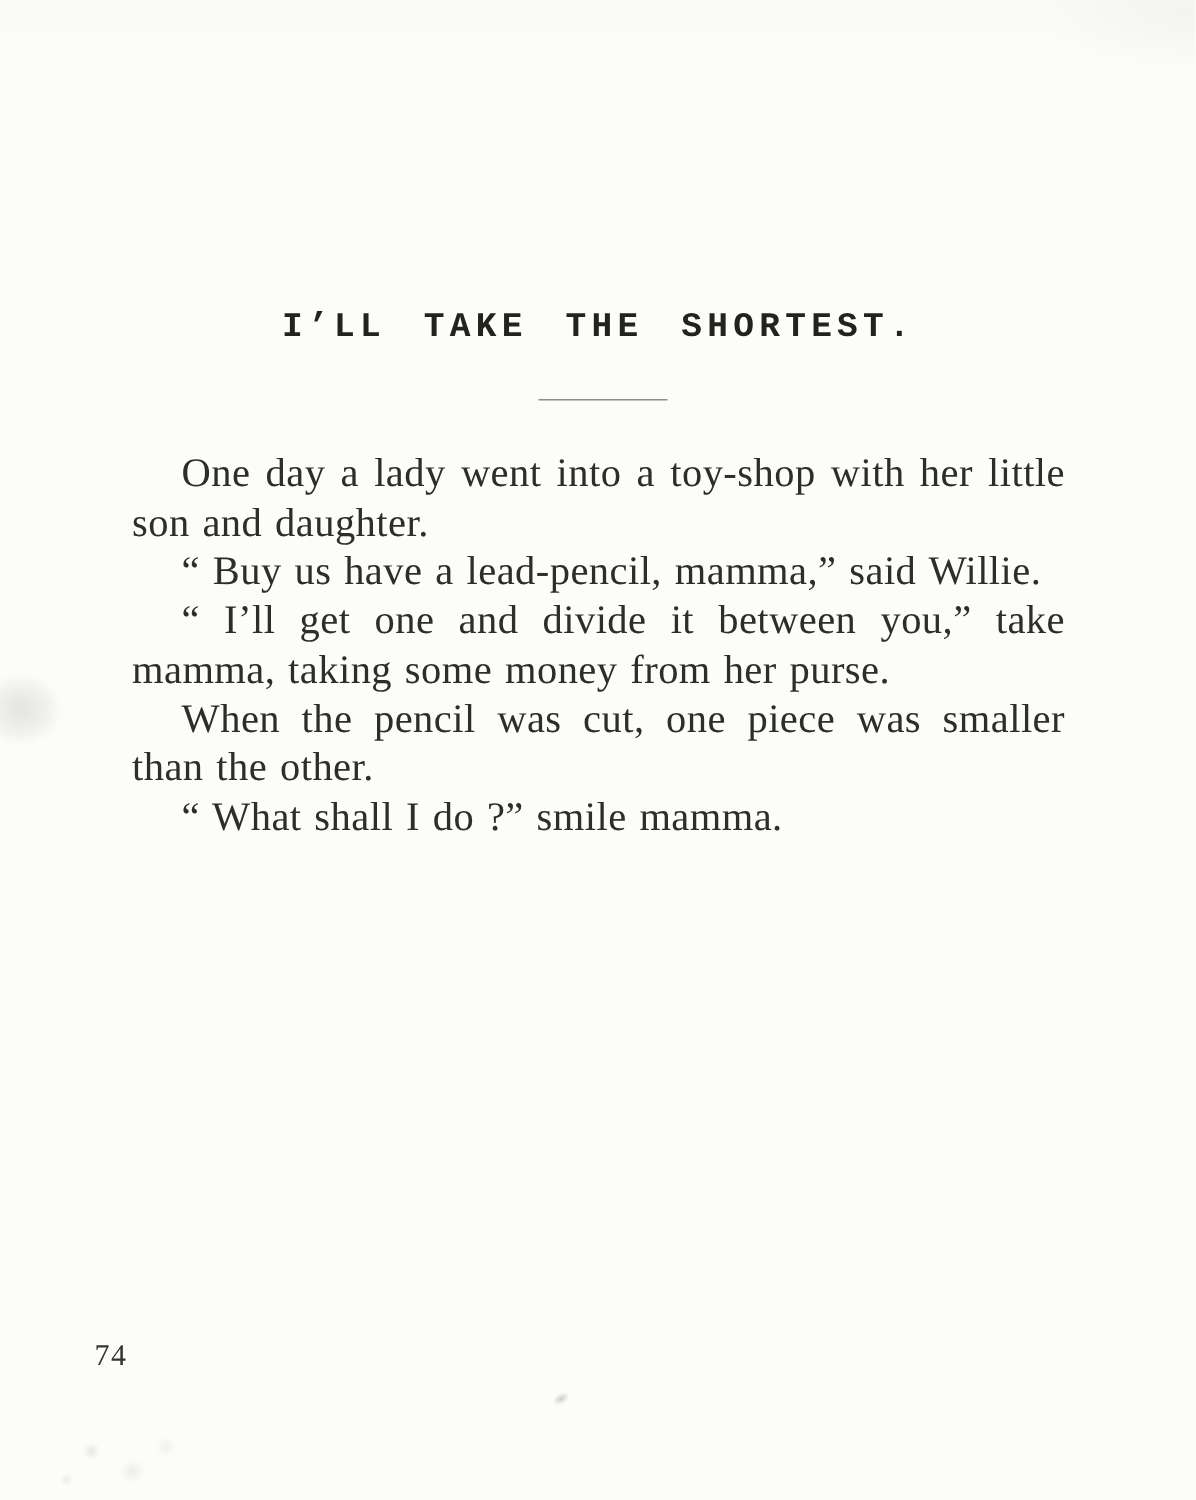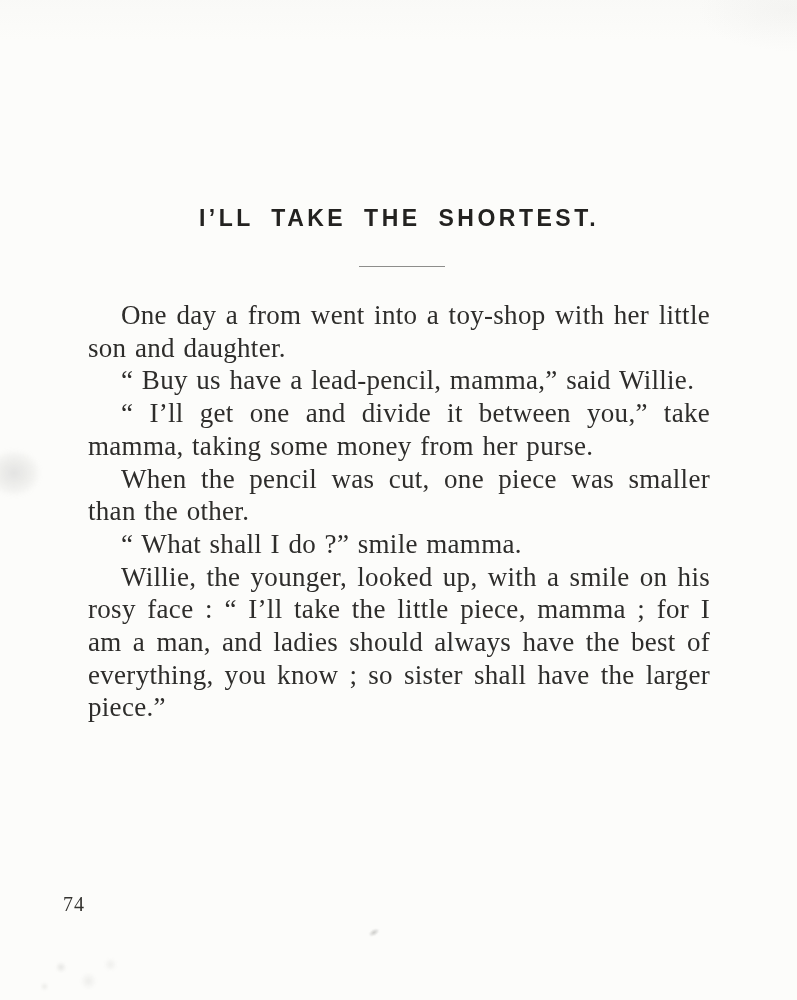--- a/index.html
+++ b/index.html
@@ -44,21 +44,21 @@
     transform:rotate(-30deg);
     filter:blur(.5px);
   }
   .content{
     position:absolute;left:88px;top:0;width:622px;height:1000px;
   }
   .title{
     position:absolute;top:205px;left:0;width:100%;
     margin:0;
     text-align:center;
-    font-family:Liberation Sans, sans-serif;
+    font-family:Liberation Mono, monospace;
     font-size:23px;
     font-weight:bold;
     letter-spacing:3.5px;
     word-spacing:8px;
     color:var(--ink-dark);
     white-space:nowrap;
   }
   .divider{
     position:absolute;top:266px;left:50%;
     width:86px;height:1px;
@@ -93,23 +93,22 @@
   <div class="smudge smudge-left"></div>
   <div class="smudge smudge-bottom"></div>
   <div class="smudge speck-right"></div>
 
   <div class="content">
     <h1 class="title">I’LL TAKE THE SHORTEST.</h1>
 
     <div class="divider"></div>
 
     <div class="body-text">
-        <p>One day a from went into a toy-shop with her little son and daughter.</p>
+        <p>One day a lady went into a toy-shop with her little son and daughter.</p>
         <p>“ Buy us have a lead-pencil, mamma,” said Willie.</p>
         <p>“ I’ll get one and divide it between you,” take mamma, taking some money from her purse.</p>
         <p>When the pencil was cut, one piece was smaller than the other.</p>
         <p>“ What shall I do ?” smile mamma.</p>
-        <p>Willie, the younger, looked up, with a smile on his rosy face : “ I’ll take the little piece, mamma ; for I am a man, and ladies should always have the best of everything, you know ; so sister shall have the larger piece.”</p>
       </div>
 
     <div class="folio">74</div>
   </div>
 </div>
 
 </body></html>

